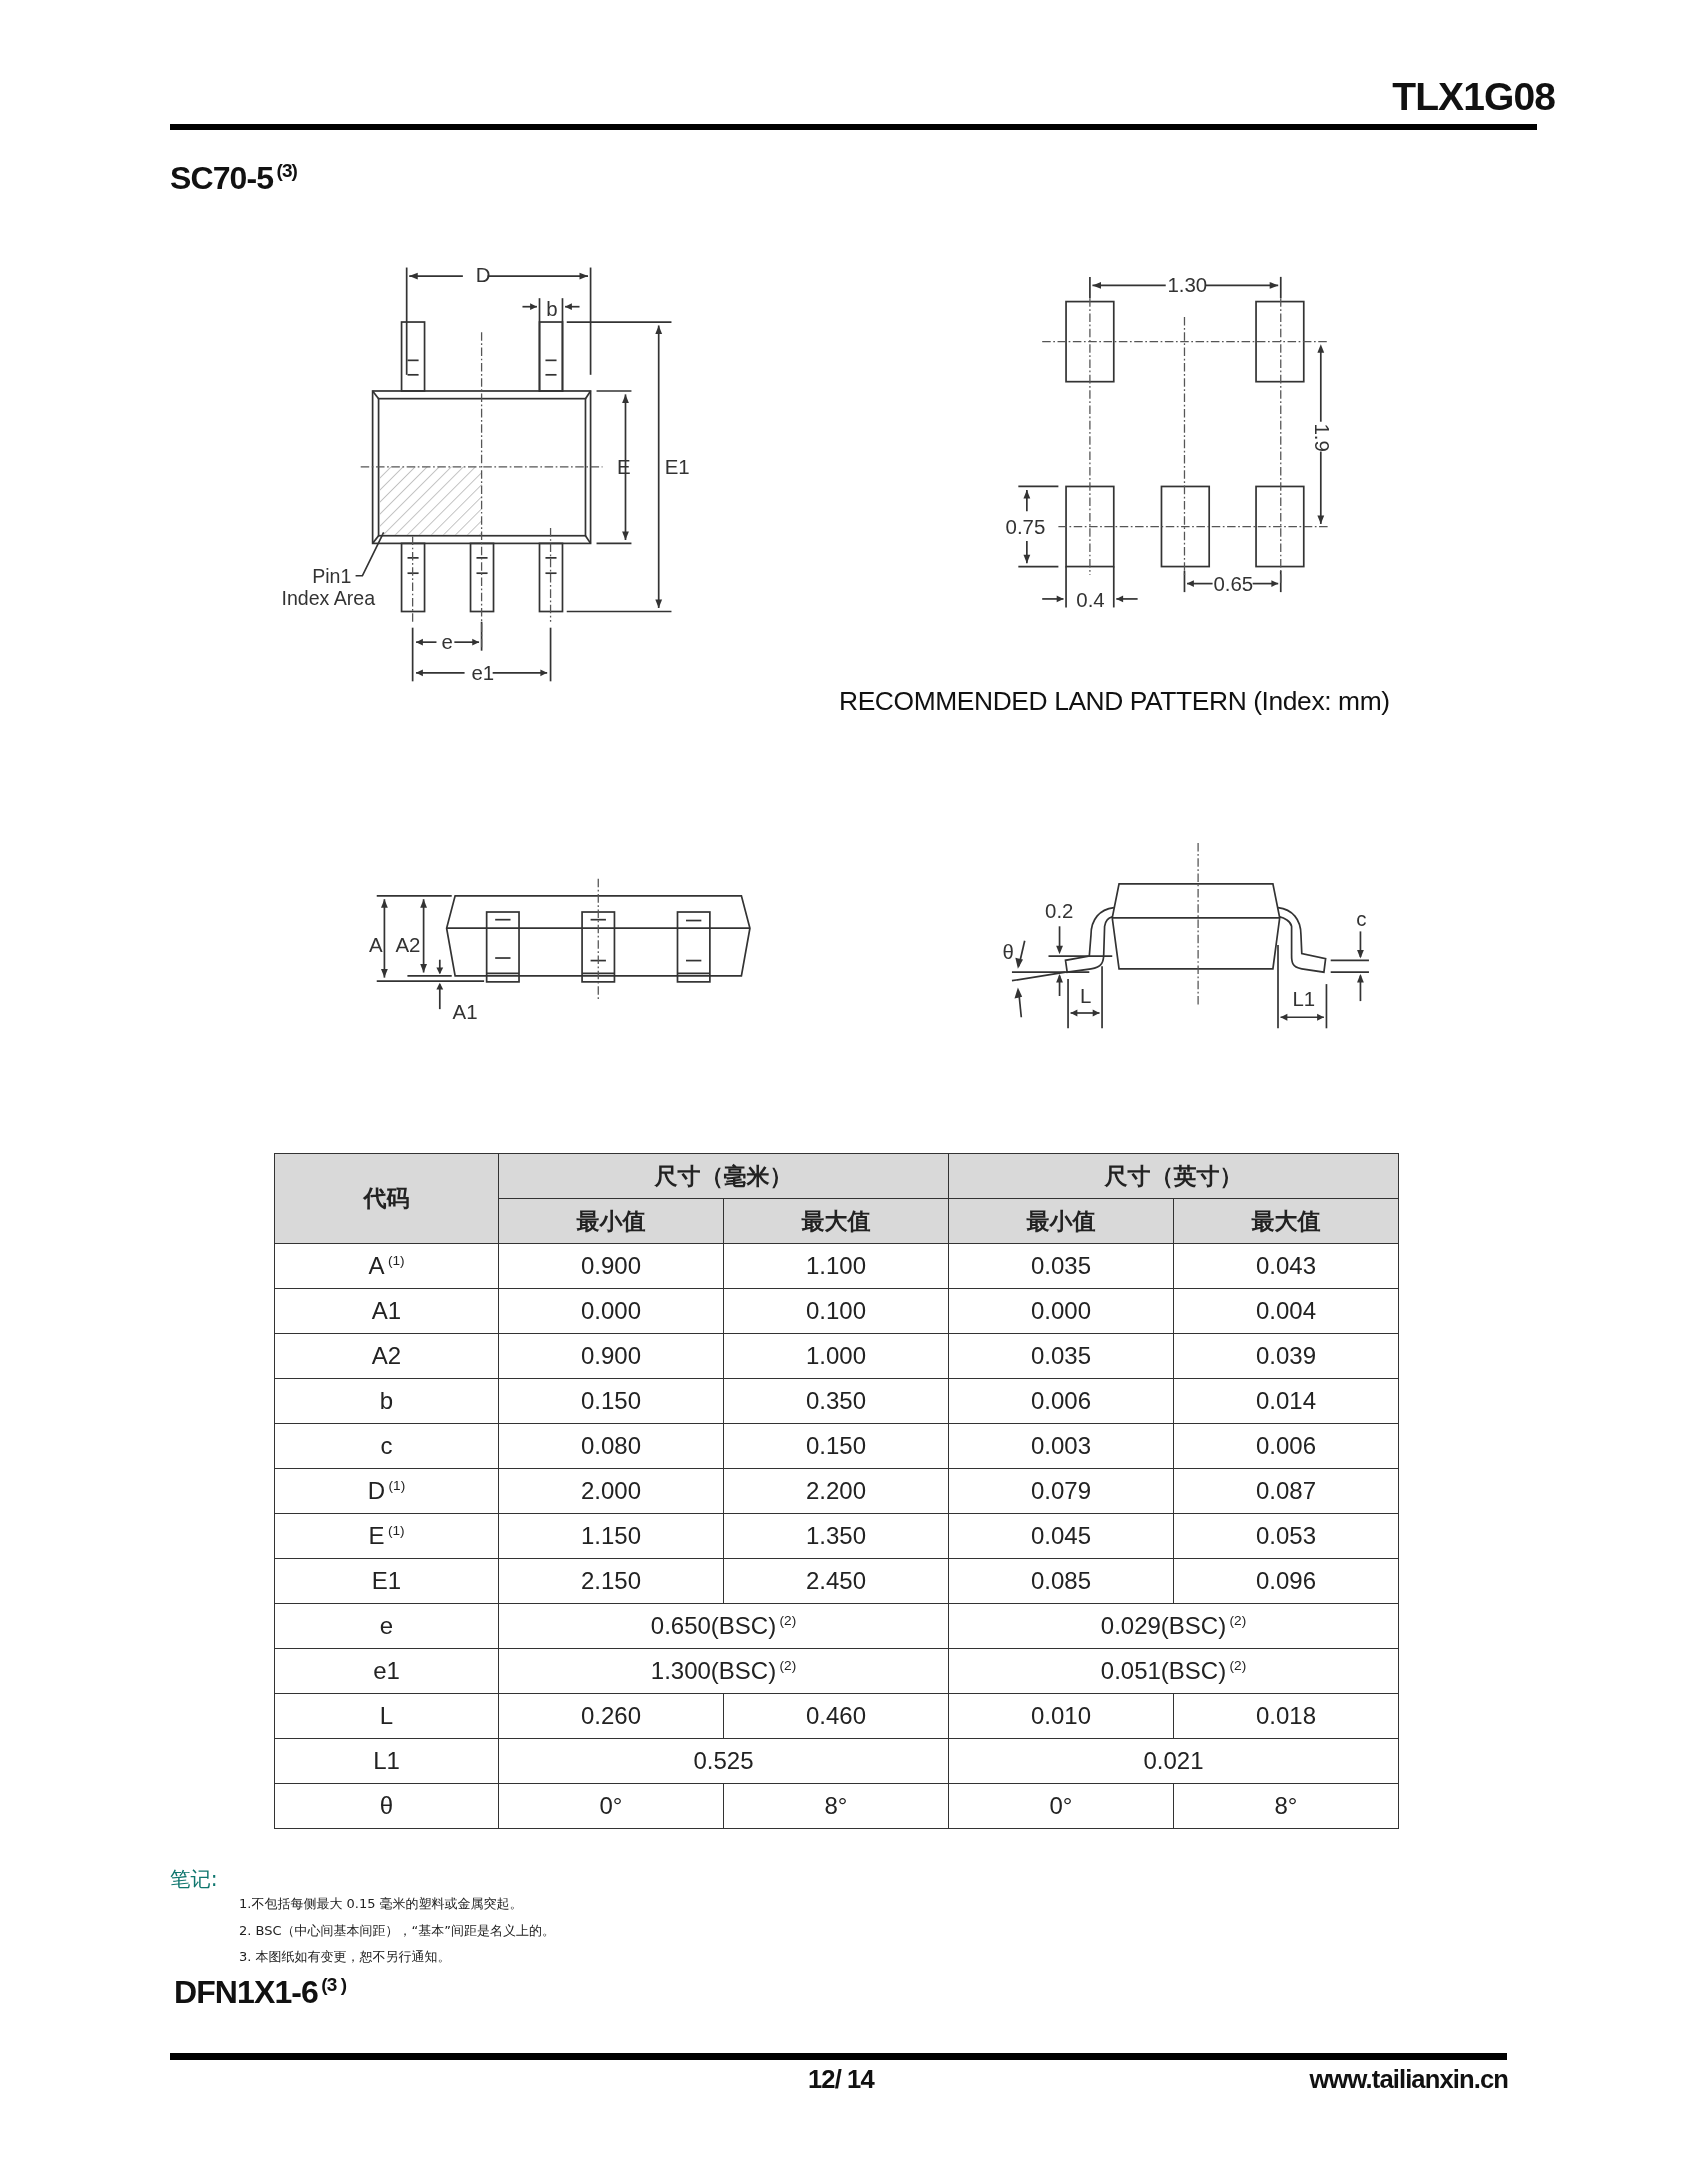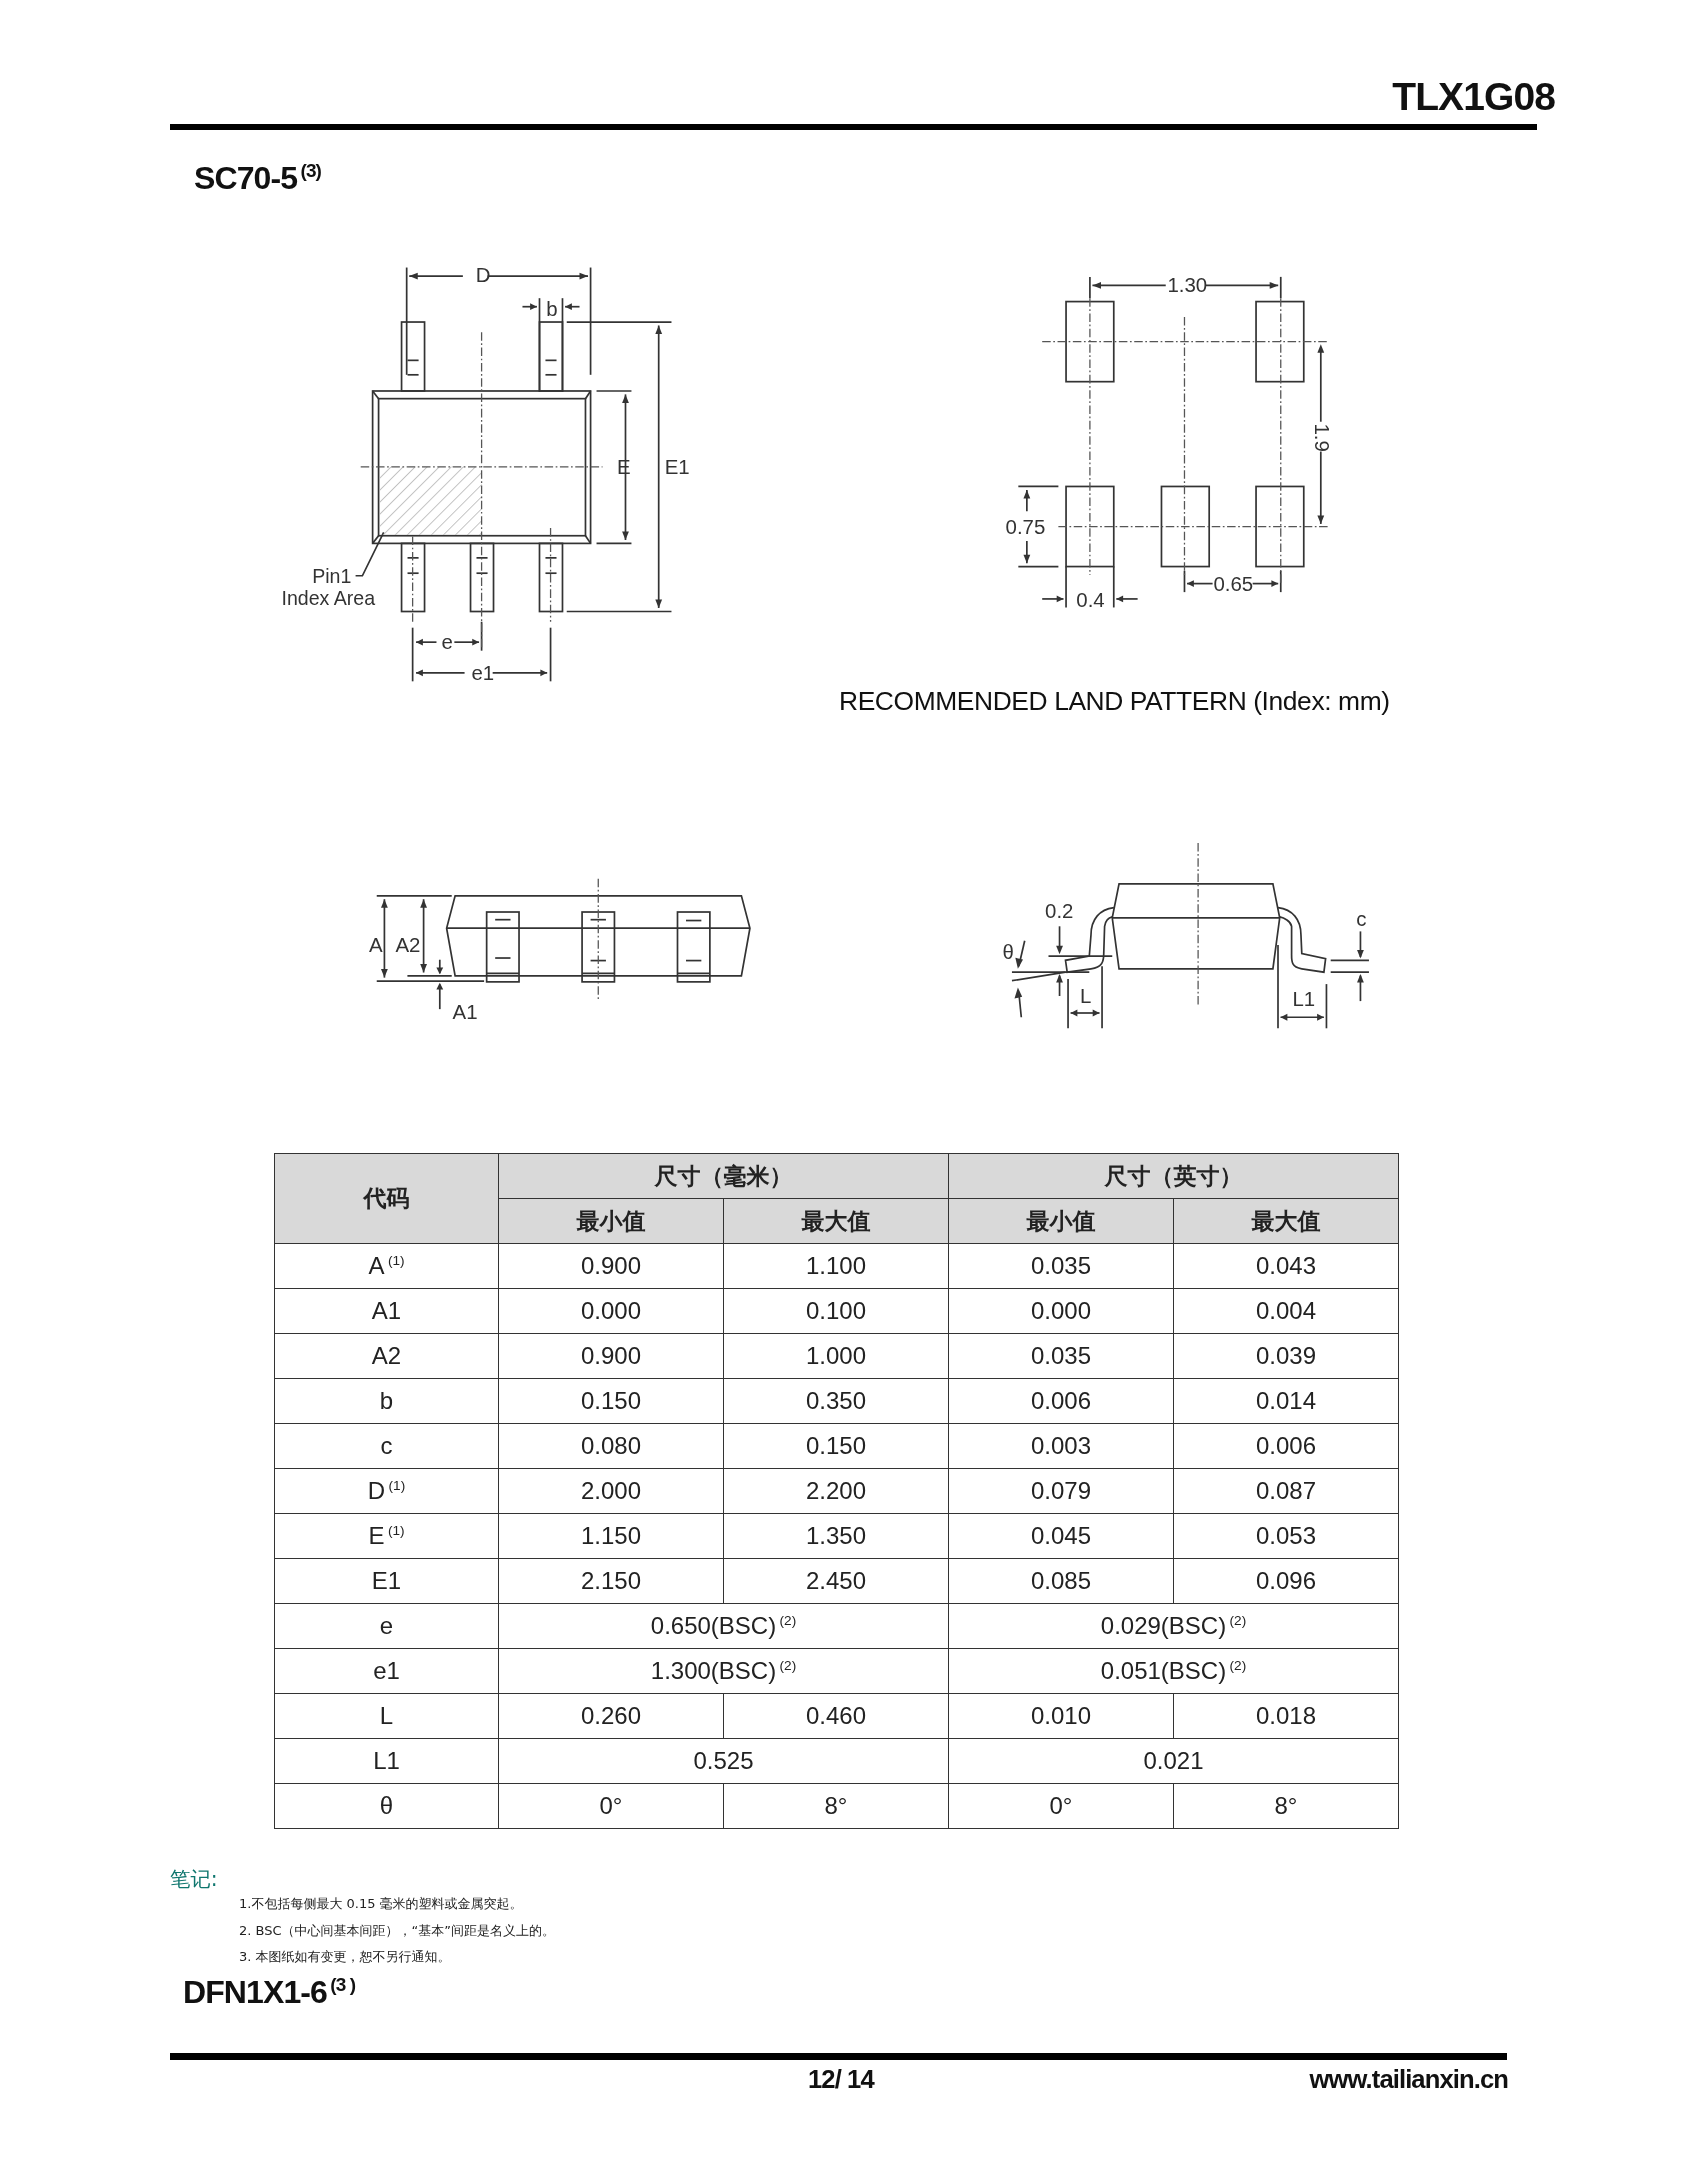--- a/index.html
+++ b/index.html
@@ -1,21 +1,21 @@
 <!DOCTYPE html>
 <html style="font-size:13.6px"><head>
 <meta charset="utf-8">
 <style>
   html, body { margin:0; padding:0; background:#ffffff; }
   body { width:1685px; height:2181px; position:relative; overflow:hidden;
          font-family:"Liberation Sans", "DejaVu Sans", sans-serif; color:#111; }
   .abs { position:absolute; }
   .doc-title { right:130px; top:75px; font-size:39px; font-weight:bold; letter-spacing:-0.9px; }
   .top-rule { left:170px; top:124px; width:1367px; height:6px; background:#000; }
-  .section-title { font-size:32px; font-weight:bold; letter-spacing:-0.9px;margin-left:24px; }
+  .section-title { font-size:32px; font-weight:bold; letter-spacing:-0.9px; }
   .section-title sup { font-size:19px; vertical-align:super; margin-left:3.4px; font-weight:bold; }
   svg text { font-family:"Liberation Sans", "DejaVu Sans", sans-serif; fill:#333; }
   .caption { left:839px; top:686px; font-size:26.4px; color:#111; letter-spacing:-0.4px; }
   table.dims { position:absolute; left:274px; top:1153px; width:1014px; border-collapse:collapse; table-layout:fixed; }
   table.dims td, table.dims th { border:1.7px solid #333; text-align:center; font-size:24px; font-weight:normal; height:44px; padding:0; color:#222; }
   table.dims th { background:#d9d9d9; font-weight:bold; font-family:"DejaVu Sans", sans-serif; font-size:23px; }
   table.dims sup { font-size:13.6px; vertical-align:super; margin-left:3.4px; }
   .notes-label { left:170px; top:1865px; font-size:20.4px; font-family:"DejaVu Sans", sans-serif; color:#0f766e; }
   .note { left:239px; font-size:13px; font-family:"DejaVu Sans", sans-serif; color:#222; }
   .bottom-rule { left:170px; top:2053px; width:1337px; height:6.8px; background:#000; }
@@ -362,18 +362,18 @@
     <td>8°</td>
   </tr>
 </tbody>
   </table>
 
 <div class="abs notes-label">笔记:</div>
 <div class="abs note" style="top:1895px;">1.不包括每侧最大 0.15 毫米的塑料或金属突起。</div>
 <div class="abs note" style="top:1922px;">2. BSC（中心间基本间距），“基本”间距是名义上的。</div>
 <div class="abs note" style="top:1948px;">3. 本图纸如有变更，恕不另行通知。</div>
 
-<div class="abs section-title" style="left:159px; top:1974px;"><span>DFN1X1-6</span><sup>(3 )</sup></div>
+<div class="abs section-title" style="left:174px; top:1974px;"><span>DFN1X1-6</span><sup>(3 )</sup></div>
 
 <div class="abs bottom-rule"></div>
 <div class="abs page-num">12/ 14</div>
 <div class="abs site">www.tailianxin.cn</div>
 
 
 </body></html>

